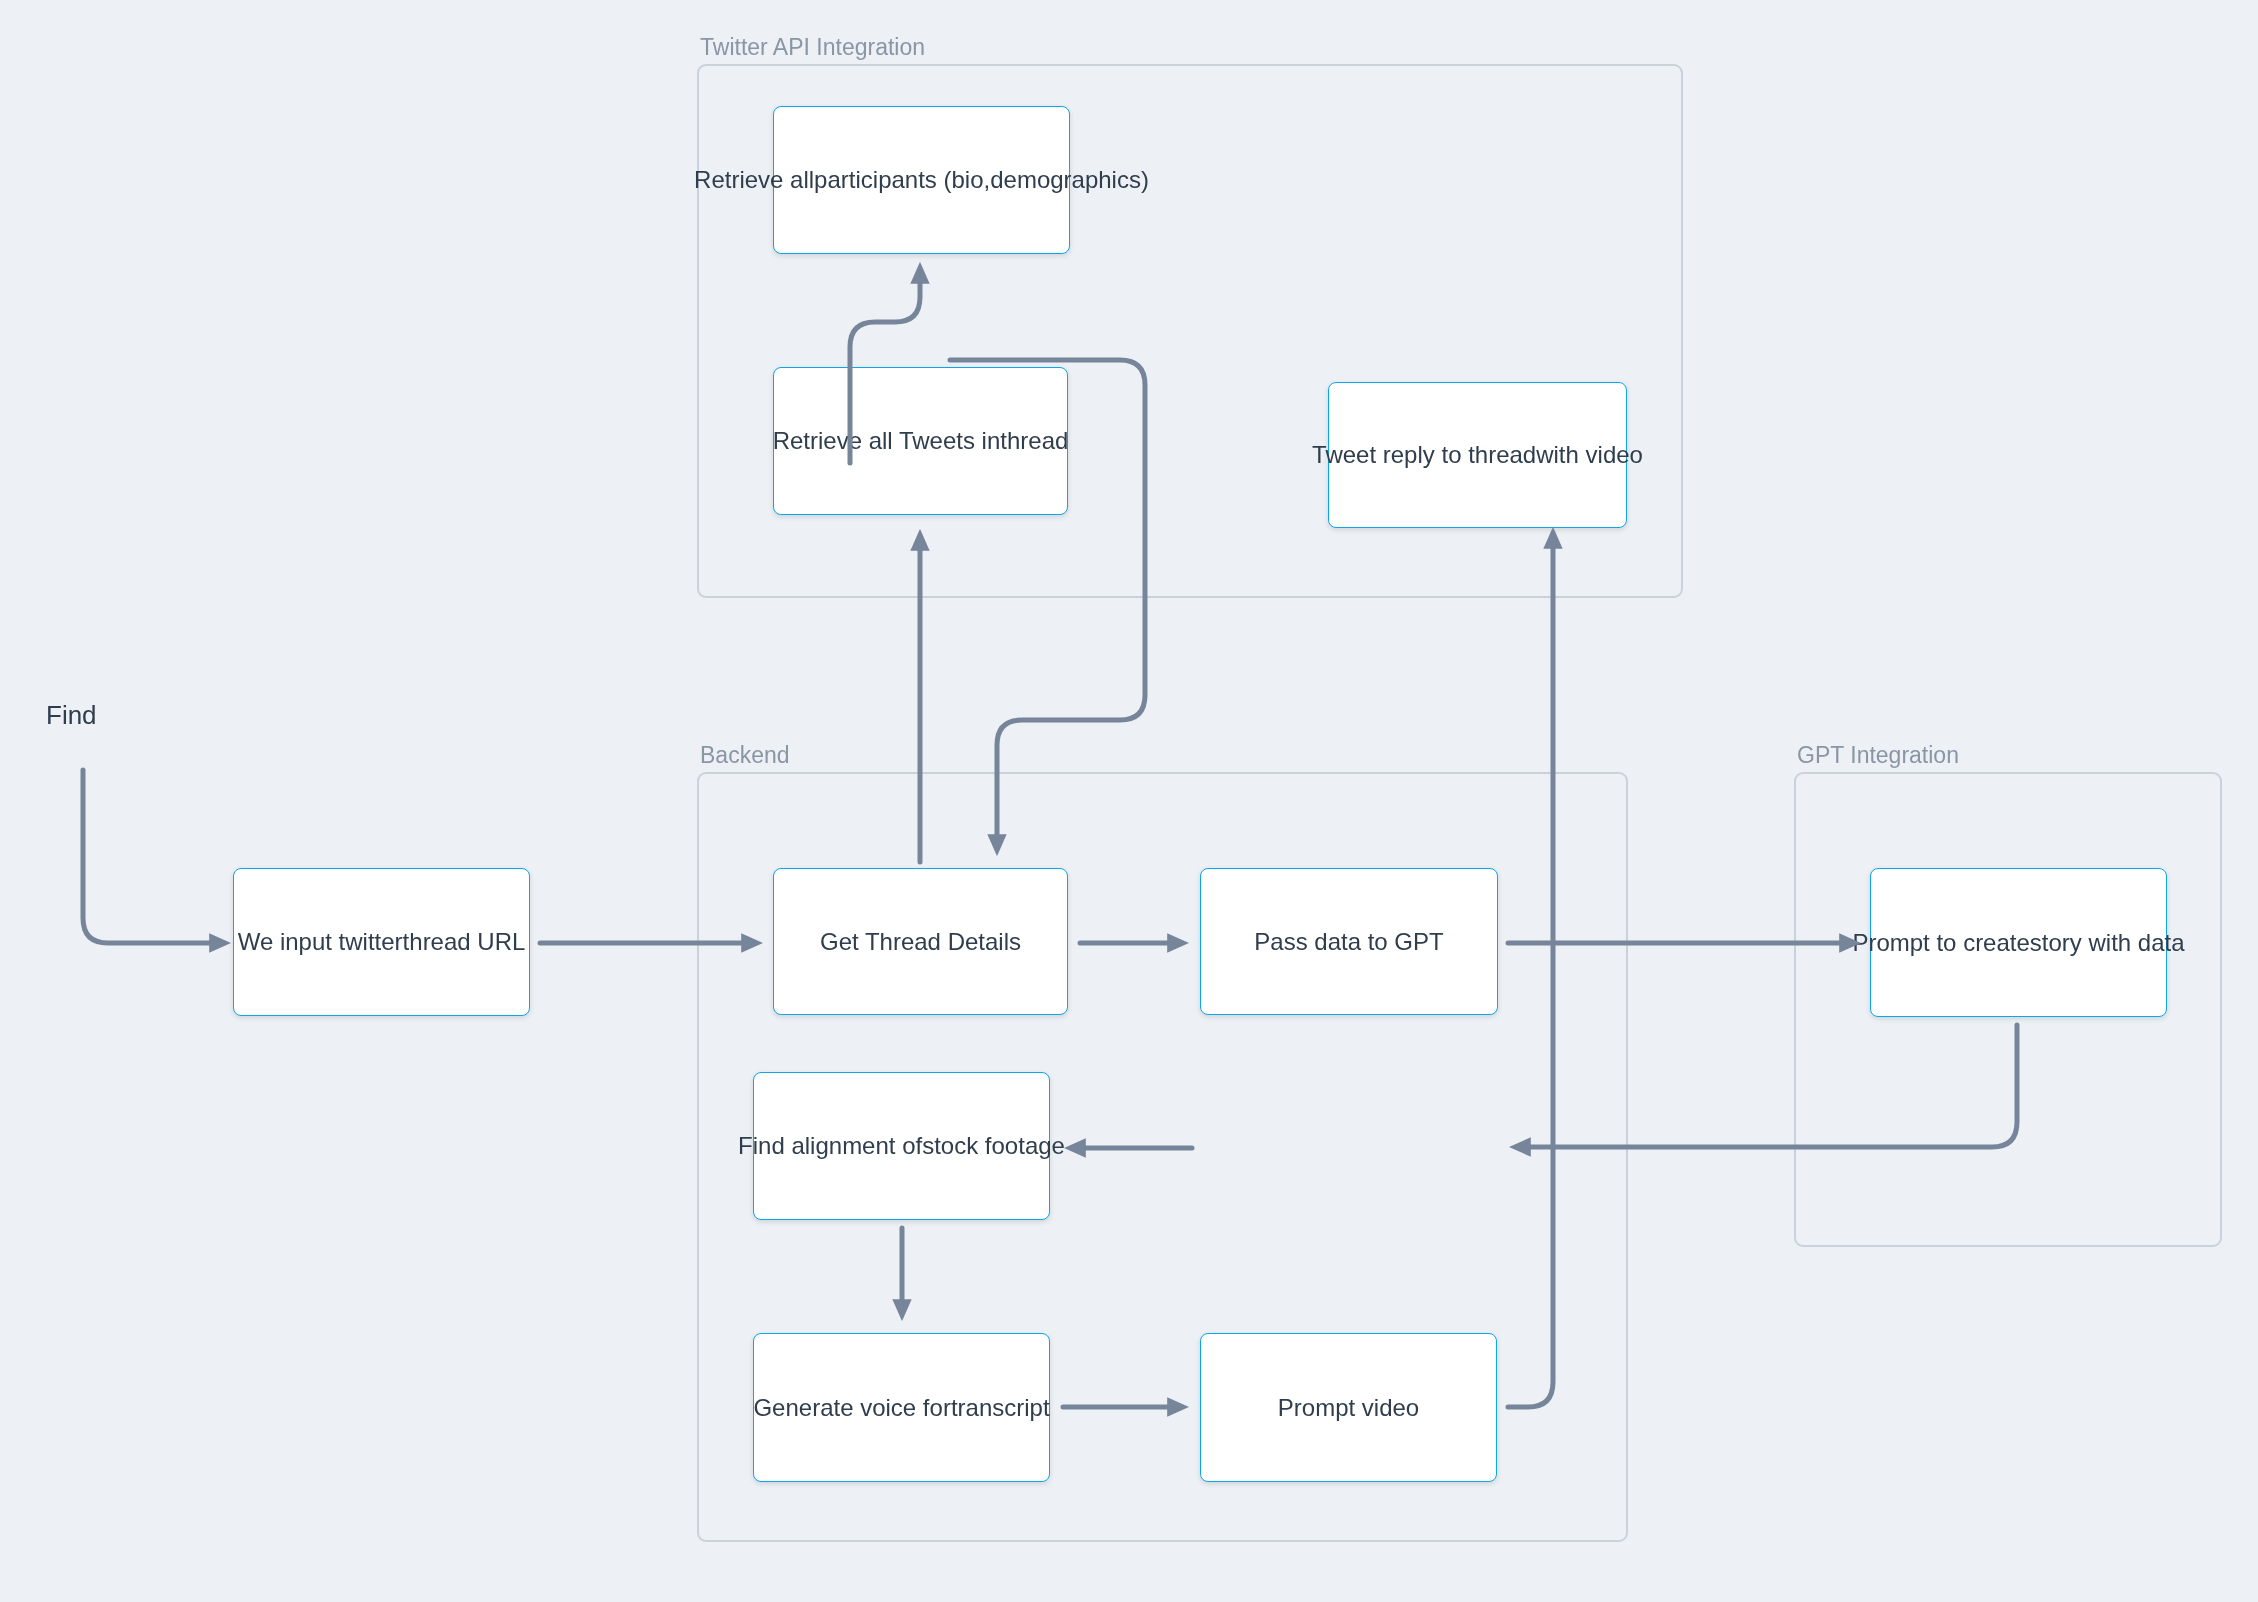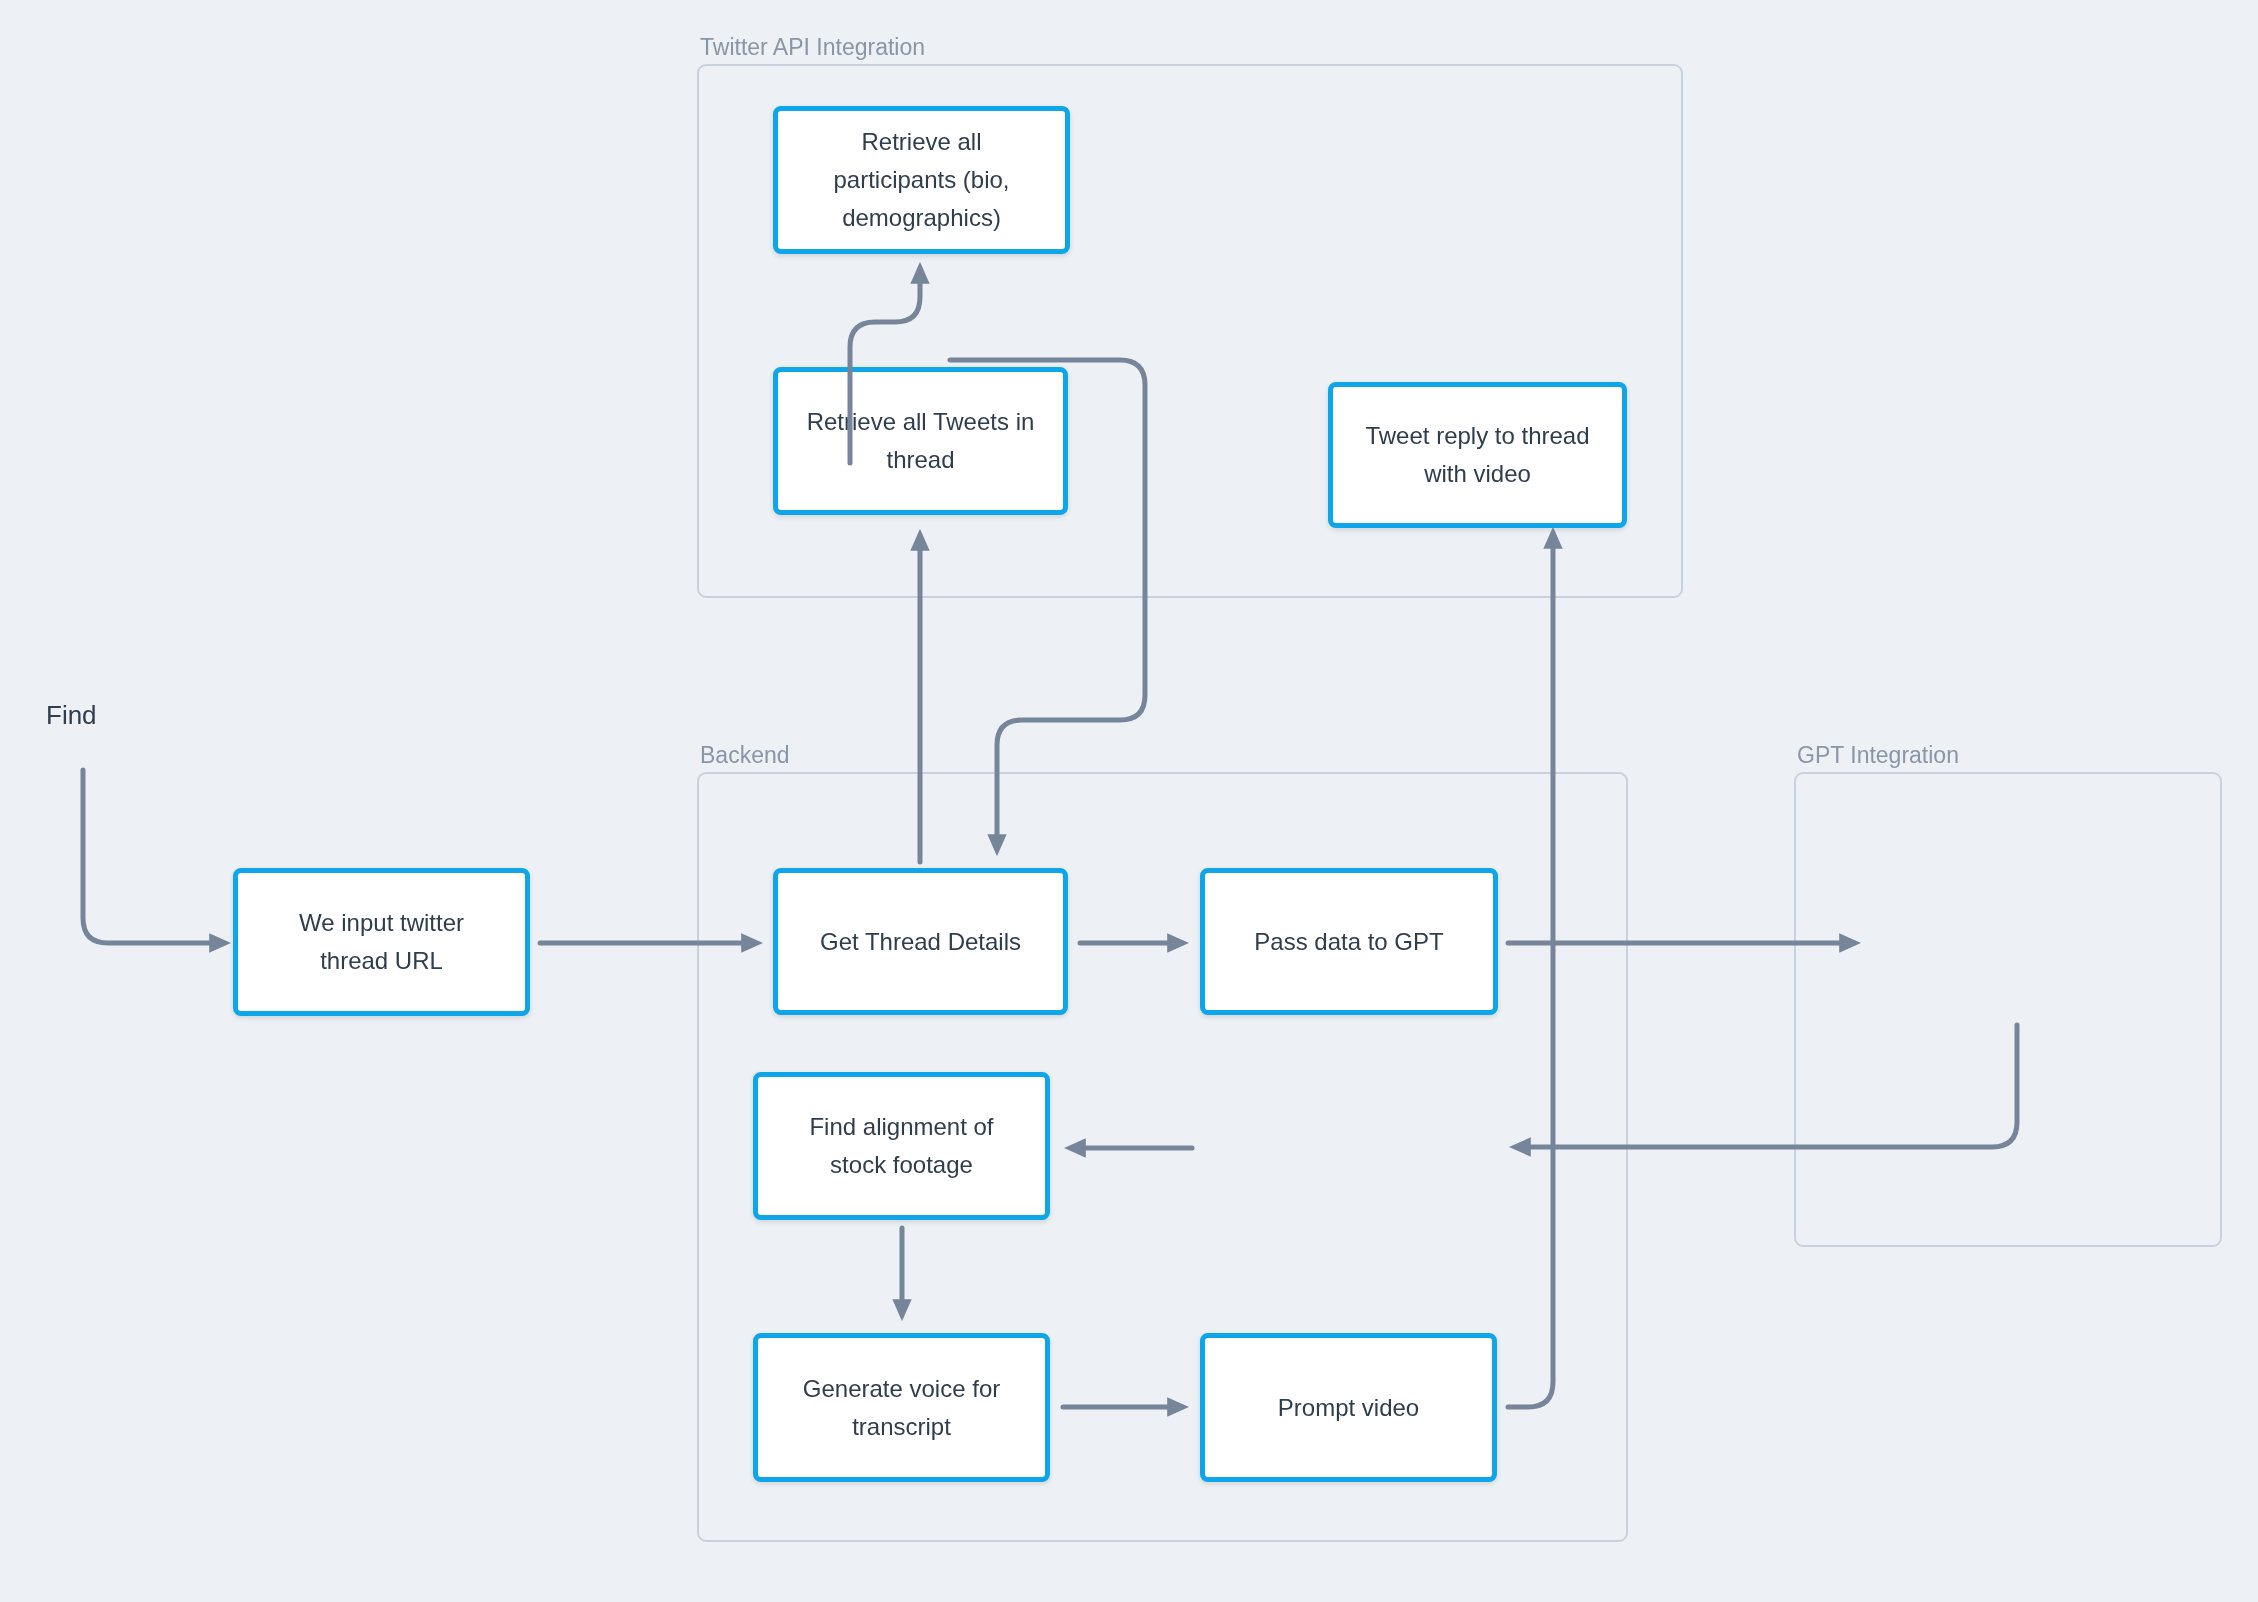--- a/index.html
+++ b/index.html
@@ -8,22 +8,22 @@
     position:relative;width:2258px;height:1602px;overflow:hidden;
     background:var(--bg,#edf1f5);
   }
   .layer{position:absolute;left:0;top:0;width:100%;height:100%;}
   svg.layer{pointer-events:none;}
   .container-label{
     position:absolute;font-size:23px;font-weight:400;
     color:var(--containerLabel,#8a95a5);white-space:nowrap;line-height:28px;
   }
   .node{
-    position:absolute;display:flex;flex-direction:column;align-items:center;justify-content:center;
-    background:var(--nodeBg,#fff);border:5px solid #0ea5e9;border-radius:8px;
+    position:absolute;display:flex;flex-direction:row;align-items:center;justify-content:center;
+    background:var(--nodeBg,#fff);border:1px solid #0ea5e9;border-radius:8px;
     box-shadow:0 2px 5px rgba(45,62,80,0.16);
     box-sizing:border-box;cursor:pointer;
   }
   .node .line{
     font-size:24px;line-height:38px;font-weight:500;text-align:center;
     color:var(--nodeText,#2f3d4d);white-space:nowrap;
   }
   .start-label{
     position:absolute;font-size:26px;font-weight:500;
     color:var(--nodeText,#2f3d4d);white-space:nowrap;
@@ -63,20 +63,24 @@
       <div class="node" style="left: 233px; top: 868px; width: 297px; height: 148px;">
         <div class="line">We input twitter</div>
         <div class="line">thread URL</div>
       </div>
       <div class="node" style="left: 773px; top: 868px; width: 295px; height: 147px;">
         <div class="line">Get Thread Details</div>
       </div>
       <div class="node" style="left: 1200px; top: 868px; width: 298px; height: 147px;">
         <div class="line">Pass data to GPT</div>
       </div>
+      <div class="node" style="left: 1870px; top: 868px; width: 297px; height: 149px;">
+        <div class="line">Prompt to create</div>
+        <div class="line">story with data</div>
+      </div>
       <div class="node" style="left: 753px; top: 1072px; width: 297px; height: 148px;">
         <div class="line">Find alignment of</div>
         <div class="line">stock footage</div>
       </div>
       <div class="node" style="left: 753px; top: 1333px; width: 297px; height: 149px;">
         <div class="line">Generate voice for</div>
         <div class="line">transcript</div>
       </div>
       <div class="node" style="left: 1200px; top: 1333px; width: 297px; height: 149px;">
         <div class="line">Prompt video</div>

